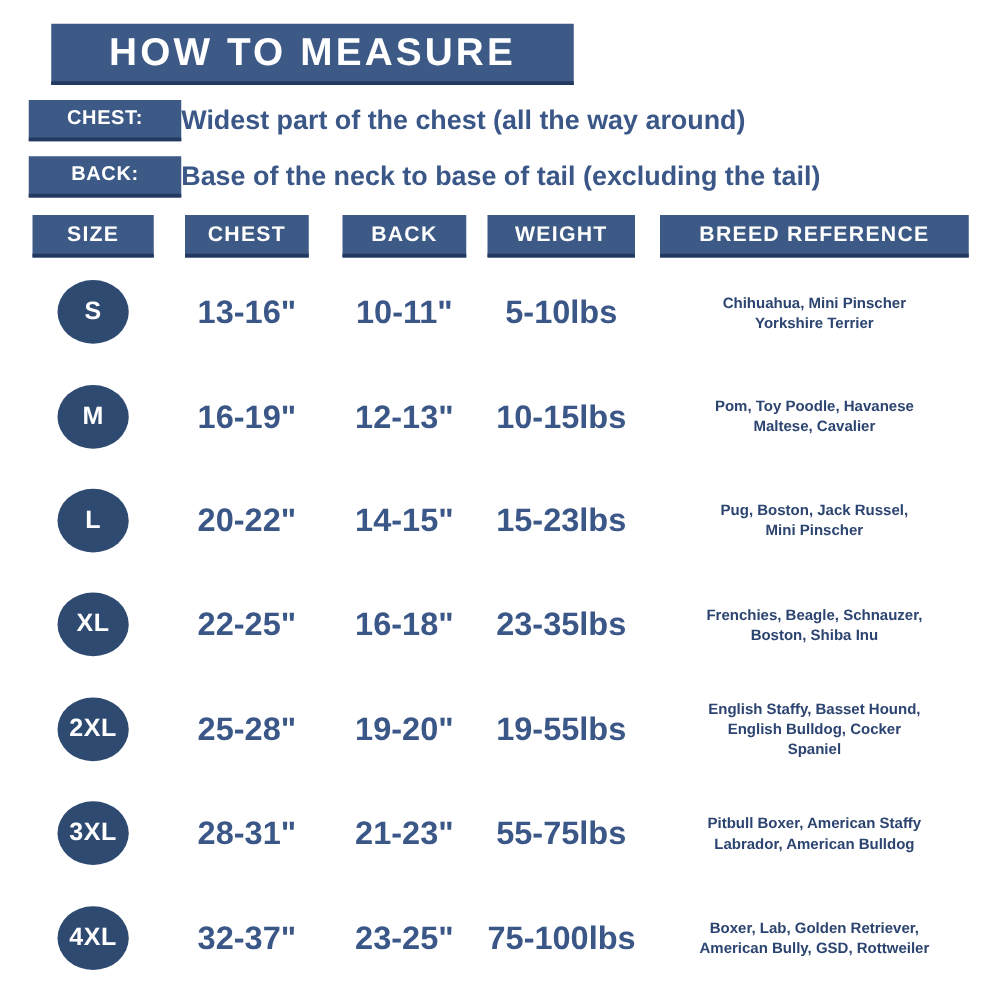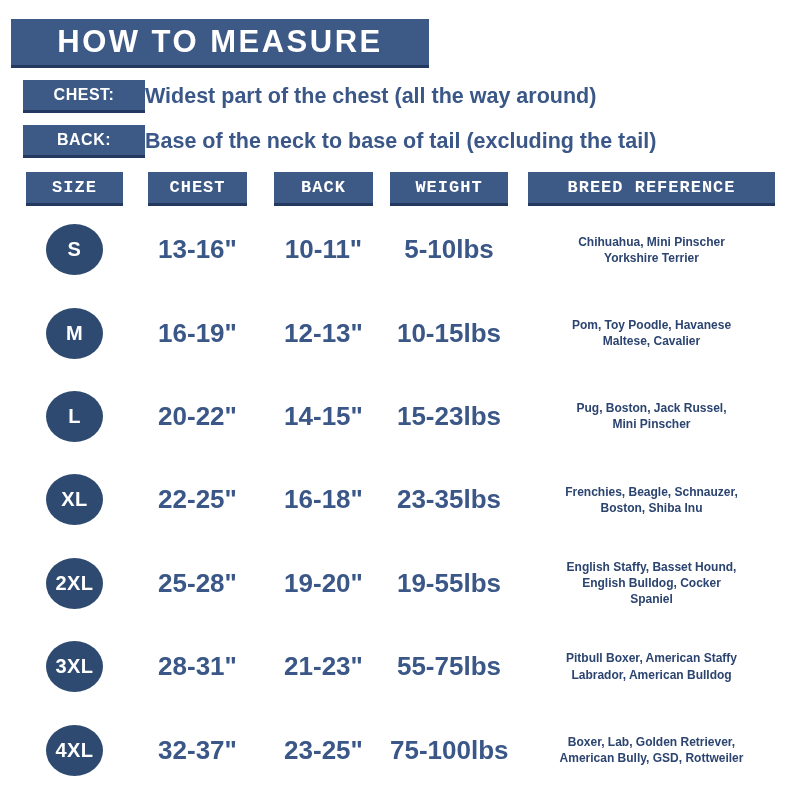--- a/index.html
+++ b/index.html
@@ -8,21 +8,21 @@
     --circle-navy:#2e4a71;
     --value-blue:#3a5787;
     --breed-navy:#2c4470;
     --white:#ffffff;
   }
   *{margin:0;padding:0;box-sizing:border-box;}
   html,body{width:800px;height:800px;background:#fff;overflow:hidden;}
   body{font-family:"Liberation Sans","DejaVu Sans",sans-serif;font-weight:bold;position:relative;}
 
   .title-bar{
-    position:absolute;left:11px;top:19px;width:418px;height:49px;
+    position:absolute;left:41px;top:19px;width:418px;height:49px;
     background:var(--badge-blue);
     border-bottom:3px solid var(--badge-edge);
     color:var(--white);
     display:flex;align-items:center;justify-content:center;
     font-size:31px;letter-spacing:2.5px;
   }
 
   .instruction{
     position:absolute;left:23px;width:760px;height:33px;
     display:flex;align-items:center;
@@ -41,21 +41,21 @@
     font-size:21.5px;
     color:var(--value-blue);
     white-space:nowrap;
   }
 
   .grid-cols{
     display:grid;
     grid-template-columns:97px 25px 99px 27px 99px 17px 118px 20px 247px;
   }
   .table-header{
-    position:absolute;left:26px;top:172px;width:631px;font-family:Liberation Mono, monospace;
+    position:absolute;left:26px;top:172px;width:631px;
   }
   .hdr{
     height:34px;background:var(--badge-blue);
     border-bottom:3px solid var(--badge-edge);
     color:var(--white);
     display:flex;align-items:center;justify-content:center;
     font-size:17px;letter-spacing:1px;white-space:nowrap;
   }
   .table-body{
     position:absolute;left:26px;top:208px;width:749px;

